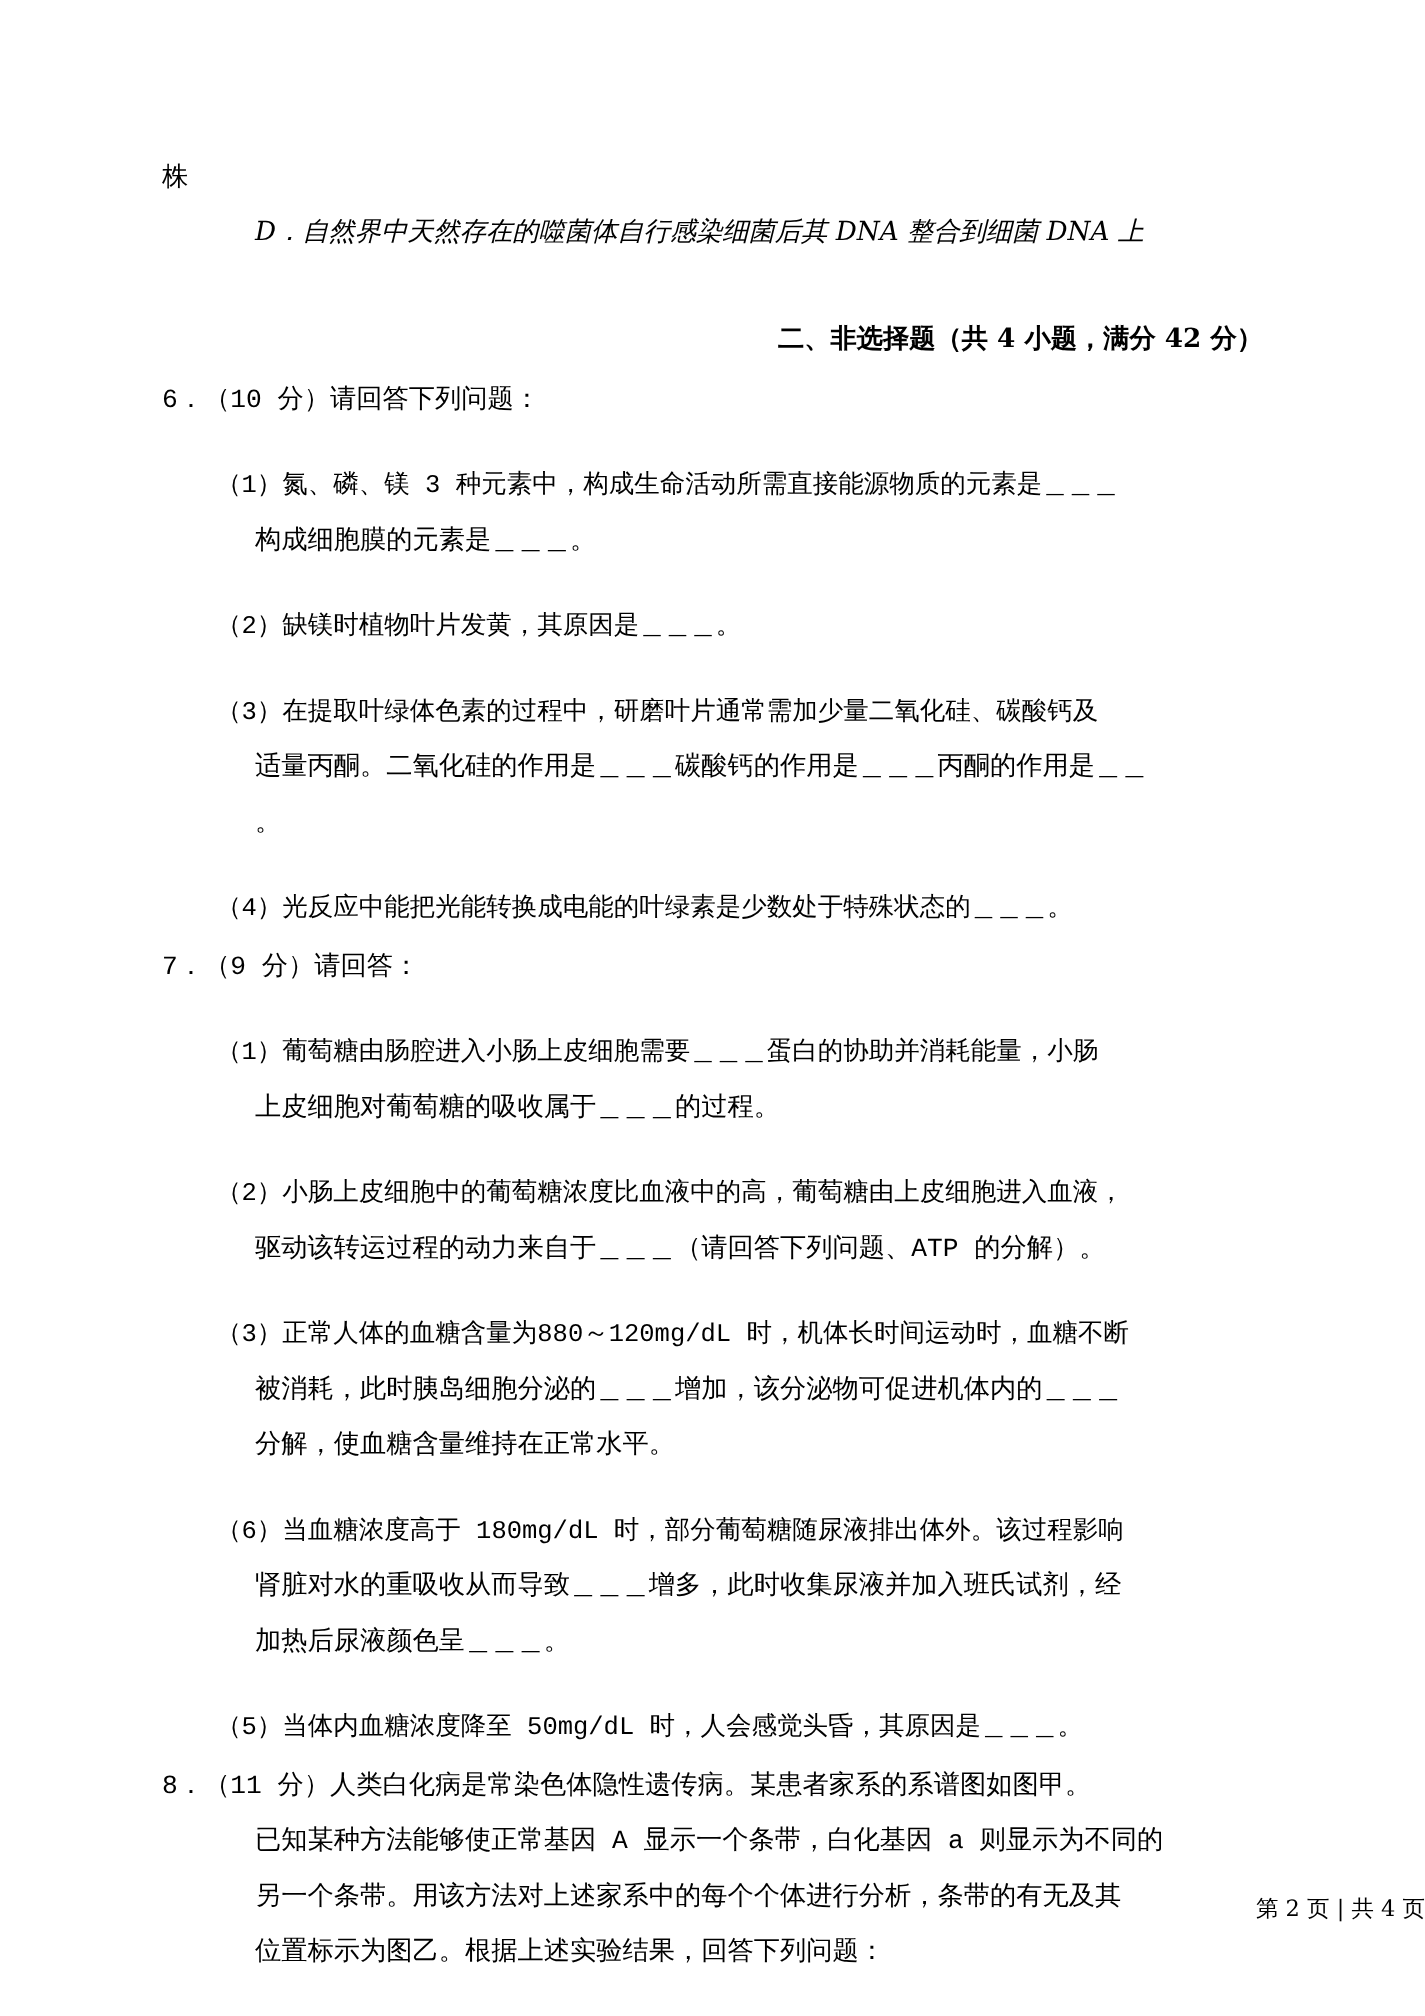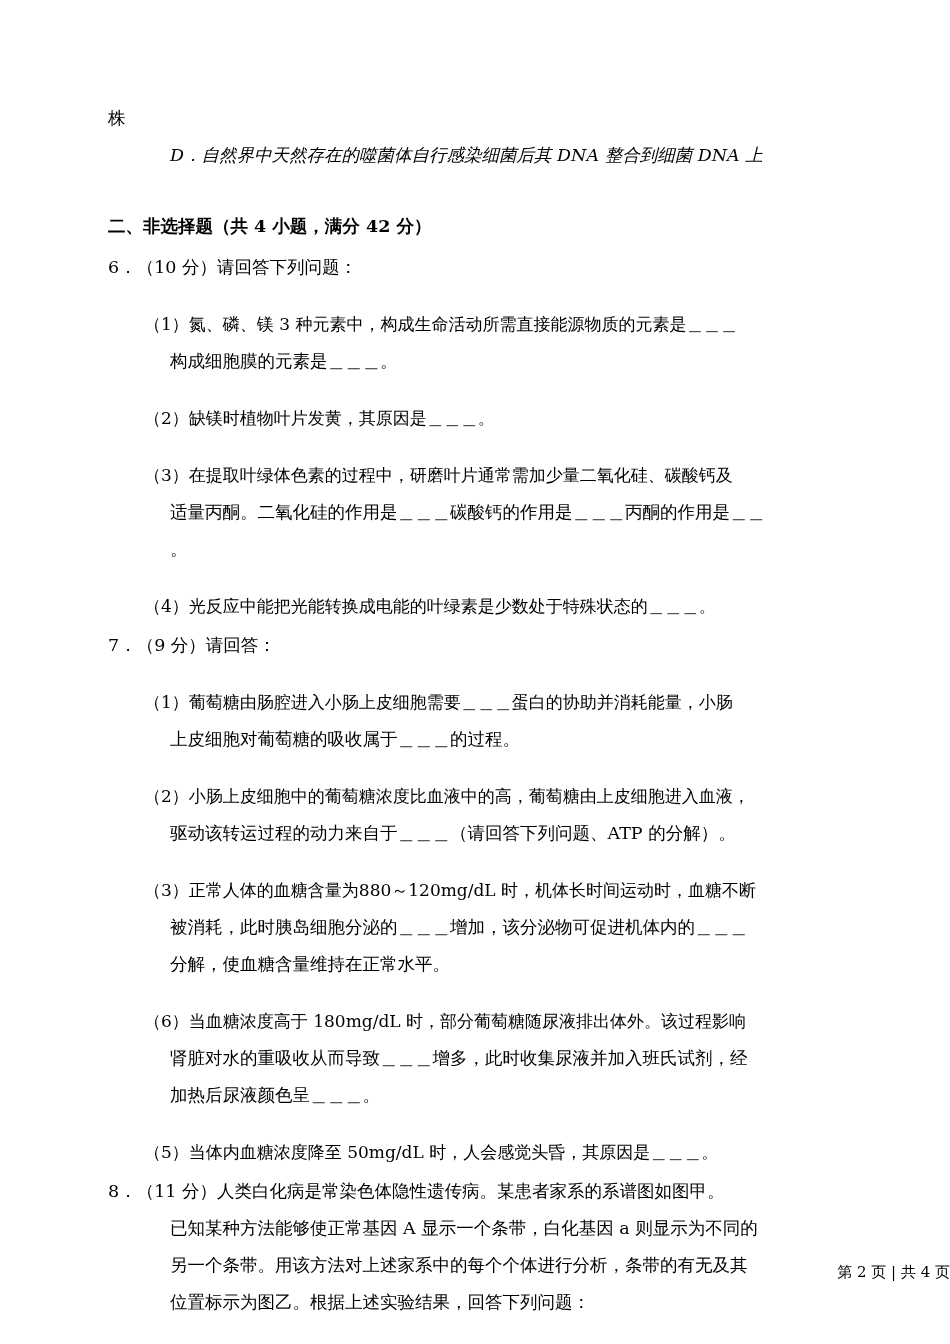--- a/index.html
+++ b/index.html
@@ -22,23 +22,25 @@
     box-sizing: border-box;
     padding: 100px 108px 0 108px;
   }
 
   .section-title {
     font-weight: bold;
     font-size: 17.5px;
     line-height: 37px;
     margin-top: 34px;
     margin-bottom: 4px;
+    text-align: right;
   }
   .q-block {
     margin-top: 2px;
+    font-family: Liberation Mono, monospace;
   }
   .q-head {
     font-size: 17.5px;
     line-height: 37px;
     margin-left: 0;
   }
   .sub {
     font-size: 17px;
     line-height: 37px;
     margin-left: 36px;

